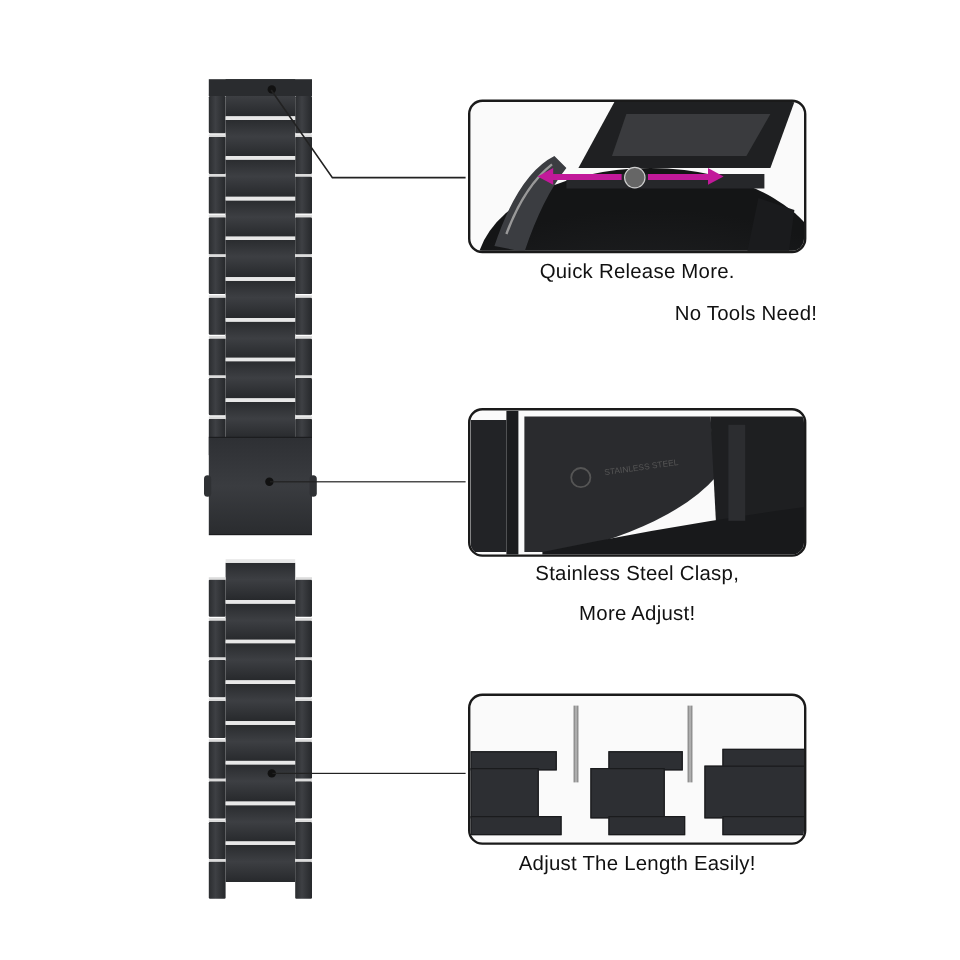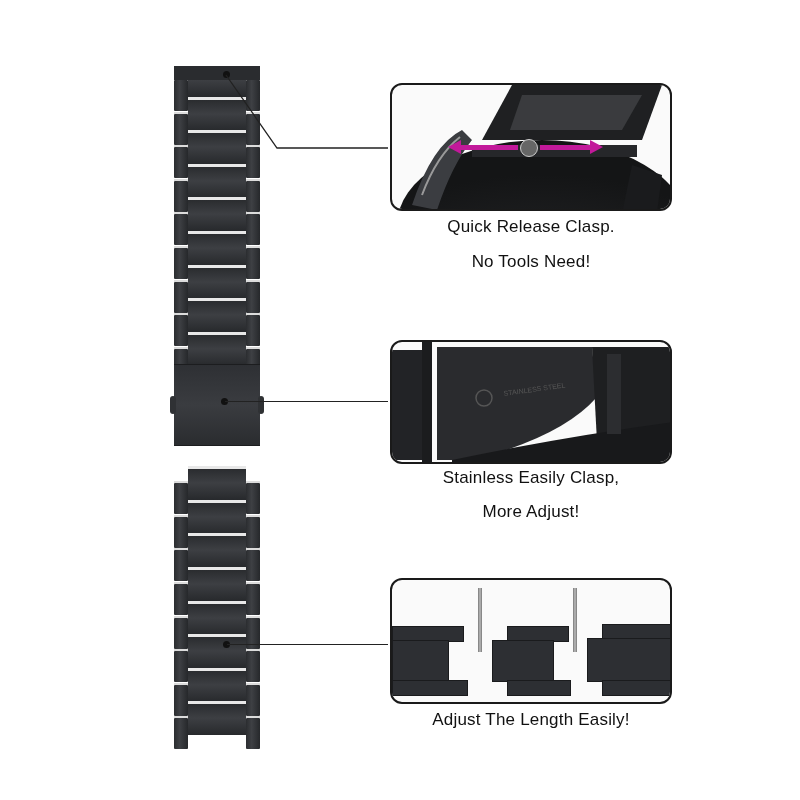--- a/index.html
+++ b/index.html
@@ -157,36 +157,36 @@
     <path d="M20,120 Q40,60 70,45 L80,55 Q60,80 45,125 Z" fill="#3b3d41"></path>
     <path d="M30,110 Q45,70 68,52" stroke="#999" stroke-width="2" fill="none"></path>
     <path d="M240,80 L270,90 L265,128 L230,128 Z" fill="#1a1b1d"></path>
   </svg>
   <div class="arrow" style="left:68px;top:60px;width:58px;"></div>
   <div class="arrow-head" style="left:56px;top:55px;border-right:13px solid #c2199a;"></div>
   <div style="position:absolute;left:128px;top:54px;width:16px;height:16px;border-radius:50%;background:#666;border:1px solid #ccc;"></div>
   <div class="arrow" style="left:148px;top:60px;width:50px;"></div>
   <div class="arrow-head" style="left:198px;top:55px;border-left:13px solid #c2199a;"></div>
 </div>
-<div class="caption" style="top:217px;">Quick Release Clasp.</div>
-<div class="caption" style="top:252px;">No Tools Need!</div>
+<div class="caption" style="top:217px;">Quick Release More.</div>
+<div class="caption" style="top:252px;text-align:right;">No Tools Need!</div>
 
 <div class="panel" style="top:340px;height:124px;">
   <svg width="282" height="124">
     <rect x="0" y="8" width="30" height="110" fill="#222326"></rect>
     <rect x="30" y="0" width="10" height="124" fill="#1b1c1e"></rect>
     <path d="M45,5 L200,5 L205,55 Q170,95 80,118 L45,118 Z" fill="#2a2b2e"></path>
     <circle cx="92" cy="56" r="8" fill="none" stroke="#555" stroke-width="1.5"></circle>
     <text x="112" y="54" font-size="7" fill="#555" font-family="Liberation Sans, sans-serif" transform="rotate(-8 112 54)">STAINLESS STEEL</text>
     <path d="M200,5 L282,5 L282,80 Q240,95 205,100 Z" fill="#1e1f21"></path>
     <path d="M60,118 Q170,95 282,80 L282,124 L60,124 Z" fill="#18191b"></path>
     <rect x="215" y="12" width="14" height="80" fill="#2c2d30"></rect>
   </svg>
 </div>
-<div class="caption" style="top:468px;">Stainless Easily Clasp,</div>
+<div class="caption" style="top:468px;">Stainless Steel Clasp,</div>
 <div class="caption" style="top:502px;">More Adjust!</div>
 
 <div class="panel" style="top:578px;height:126px;">
   <div class="pin" style="left:86px;"></div>
   <div class="pin" style="left:181px;"></div>
 
   <div class="seg" style="left:0;top:46px;width:70px;height:14px;"></div>
   <div class="seg" style="left:0;top:60px;width:55px;height:40px;"></div>
   <div class="seg" style="left:0;top:100px;width:74px;height:14px;"></div>
 

